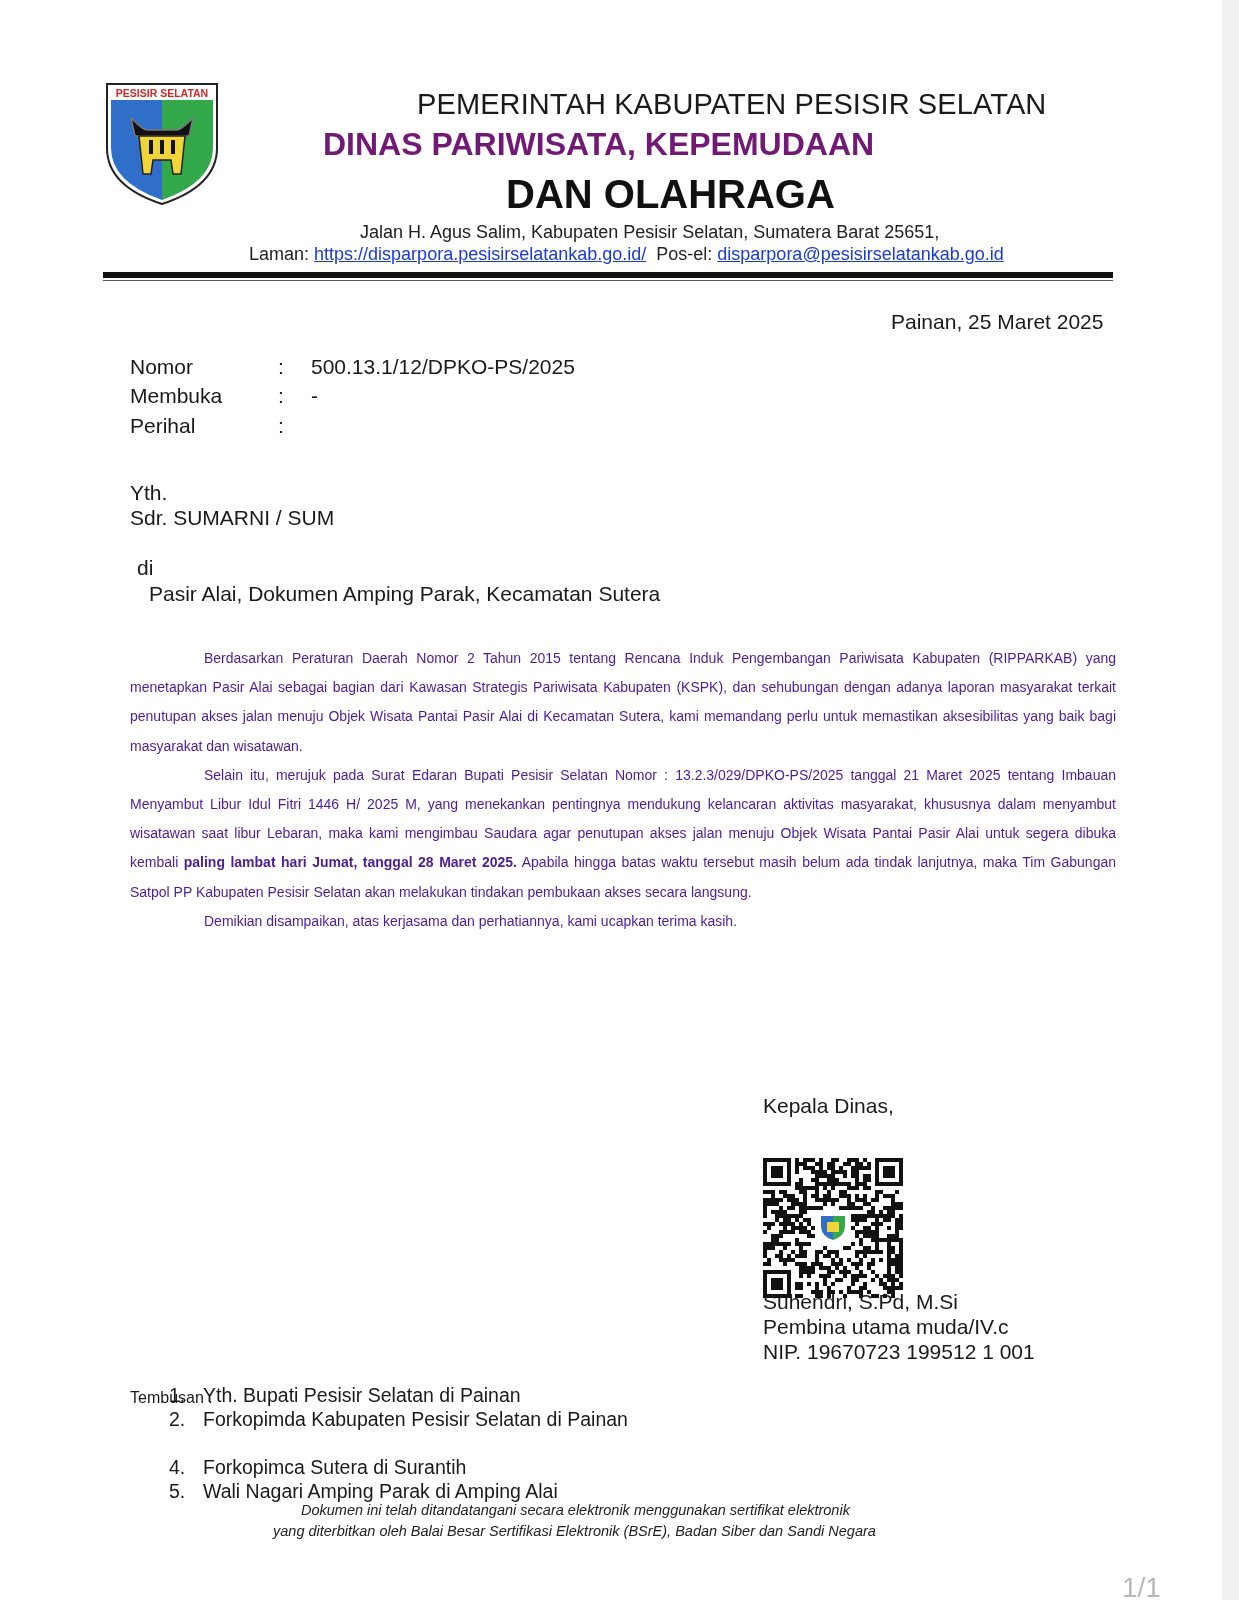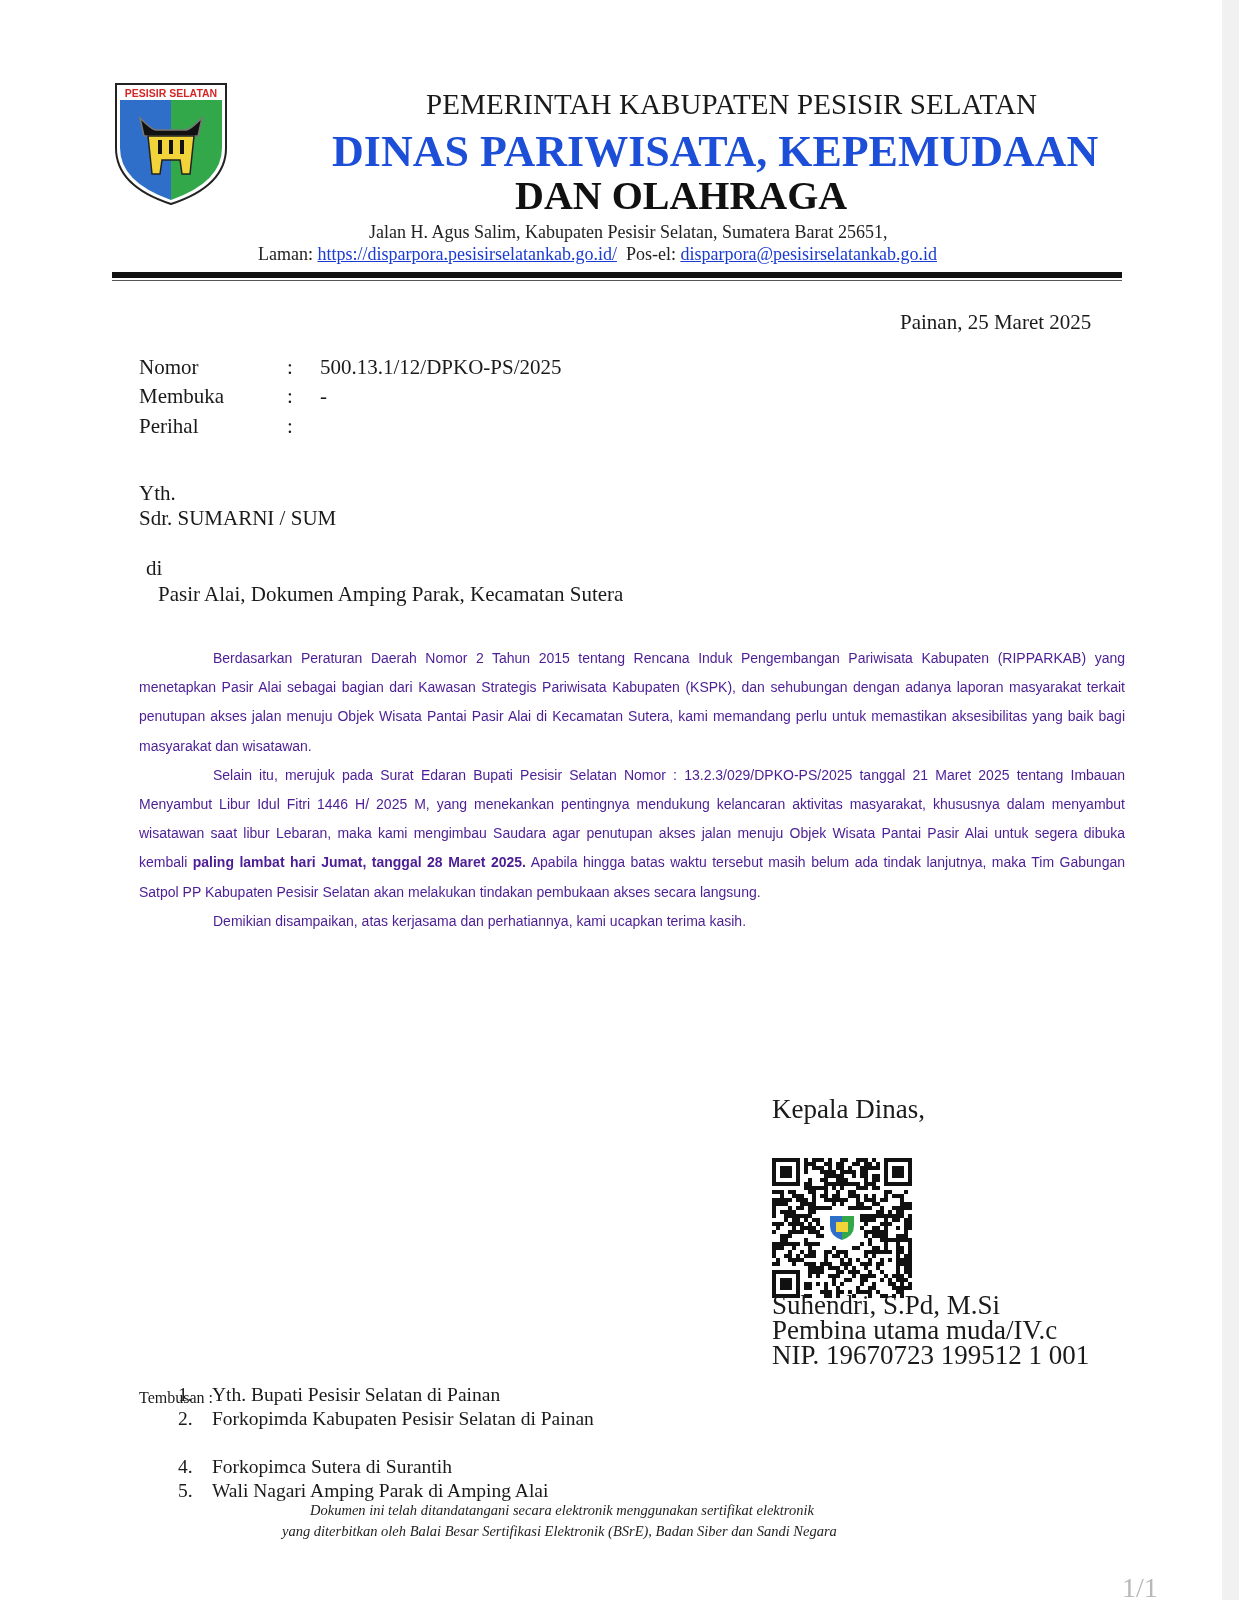--- a/index.html
+++ b/index.html
@@ -1,29 +1,29 @@
 <!DOCTYPE html>
 <html><head>
 <meta charset="utf-8">
 <style>
   html, body { margin: 0; padding: 0; }
   body {
     width: 1239px; height: 1600px; position: relative; overflow: hidden;
     background: #ffffff;
     font-family: "Liberation Sans", sans-serif; color: #1a1a1a;
   }
-  .page { position: absolute; left: 12px; top: 0; width: 998px; height: 1600px; background: #ffffff; }
+  .page { position: absolute; left: 3px; top: 0; width: 998px; height: 1600px; background: #ffffff; }
   .right-strip { position: absolute; right: 0; top: 0; width: 17px; height: 1600px; background: #f1f1f1; }
 
-  .abs { position: absolute; white-space: nowrap; font-family: Liberation Serif, serif; }
+  .abs { position: absolute; white-space: nowrap; }
 
   
   .logo { position: absolute; left: 100px; top: 78px; width: 118px; height: 128px; }
   .kop-1 { left: 414px; top: 88px; font-size: 29px; color: #1a1a1a; letter-spacing: 0.1px; }
-  .kop-2 { left: 320px; top: 126px; font-size: 44px; font-weight: bold; color: #1d4ed8; }
+  .kop-2 { left: 320px; top: 126px; font-size: 32px; font-weight: bold; color: #701a75; }
   .kop-3 { left: 503px; top: 172px; font-size: 40px; font-weight: bold; color: #111; }
   .addr { left: 357px; top: 222px; font-size: 18px; color: #222; }
   .contact { left: 246px; top: 244px; font-size: 18px; color: #222; }
   .contact a { color: #1a3bd1; text-decoration: underline; }
   .rule-thick { position: absolute; left: 100px; top: 272px; width: 1010px; height: 6px; background: #111; }
   .rule-thin { position: absolute; left: 100px; top: 280px; width: 1010px; height: 1px; background: #555; }
 
   .date { left: 888px; top: 310px; font-size: 21px; }
 
   .meta-label { left: 127px; font-size: 21px; }
@@ -33,21 +33,21 @@
   .rcpt { left: 127px; font-size: 21px; }
 
   .body-text {
     position: absolute; left: 127px; width: 986px;
     font-size: 14px; line-height: 29.2px; text-align: justify; text-align-last: left;
     font-family: "Liberation Sans", sans-serif; color: #4c1d95;
   }
   .body-text p { margin: 0; text-indent: 74px; }
   .body-text b { font-weight: bold; }
 
-  .sig { left: 760px; font-size: 27px; }
+  .sig { left: 760px; font-size: 21px; }
   .qr { position: absolute; left: 760px; top: 1158px; width: 140px; height: 140px; }
 
   .cc-label { left: 127px; top: 1360px; font-size: 16px; margin-top: 29px; }
   .cc-item { left: 166px; font-size: 19.5px; }
   .cc-num { display: inline-block; width: 34px; }
 
   .footer-note { font-style: italic; font-size: 14.5px; color: #222; }
   .pager { left: 1122px; top: 1572px; font-size: 28px; color: #b8b8b8; font-weight: 300; }
 </style>
 </head>

